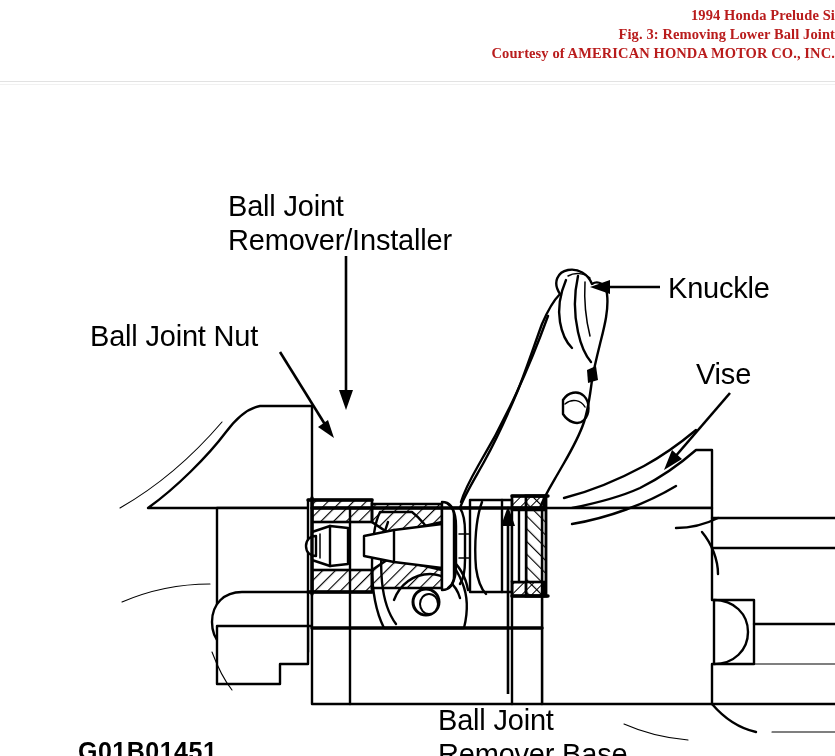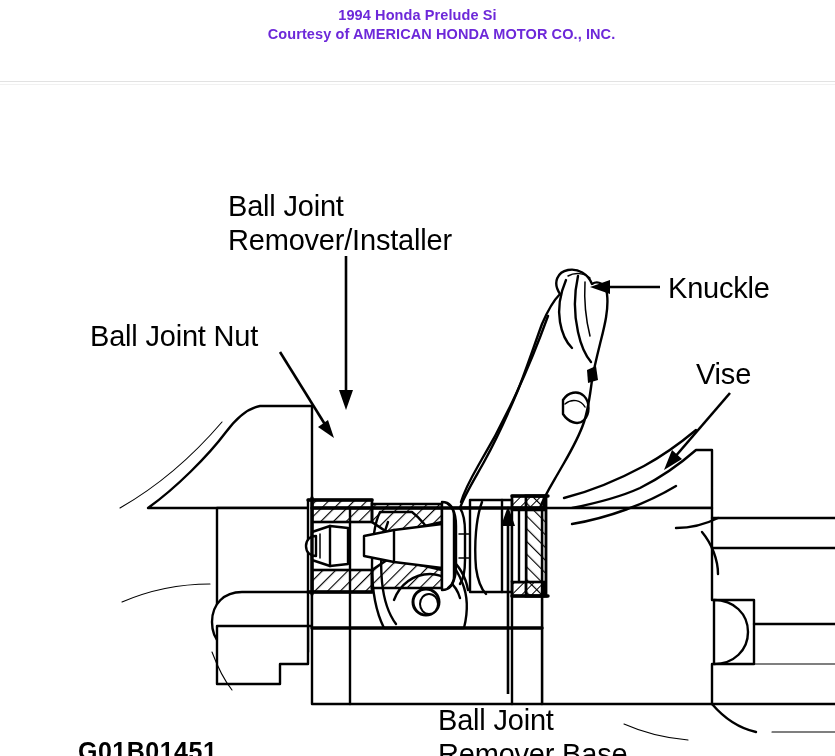--- a/index.html
+++ b/index.html
@@ -16,24 +16,25 @@
     position: relative;
   }
 
   
   #header-block {
     width: 835px;
     padding-top: 6px;
     text-align: center;
   }
   .header-line {
-    font-family: Liberation Sans, sans-serif;
+    font-family: Liberation Serif, serif;
     font-weight: bold;
-    color: #6d28d9;
+    color: #b91c1c;
     letter-spacing: 0.1px;
+    text-align: right;
   }
   #header-title-vehicle {
     font-size: 14.5px;
     line-height: 19px;
   }
   #header-title-figure {
     font-size: 14.5px;
     line-height: 19px;
   }
   #header-courtesy {
@@ -116,20 +117,21 @@
     color: #000000;
     letter-spacing: 0.5px;
     white-space: nowrap;
   }
 </style>
 </head>
 <body>
 
 <div id="header-block">
   <div class="header-line" id="header-title-vehicle">1994 Honda Prelude Si</div>
+  <div class="header-line" id="header-title-figure">Fig. 3: Removing Lower Ball Joint</div>
   <div class="header-line" id="header-courtesy">Courtesy of AMERICAN HONDA MOTOR CO., INC.</div>
 </div>
 <div id="header-rule"></div>
 <div id="header-rule2"></div>
 
 <div id="figure-area">
 <svg id="figure-svg" width="835" height="668" viewBox="0 0 835 668" xmlns="http://www.w3.org/2000/svg">
 
   <defs>
 

